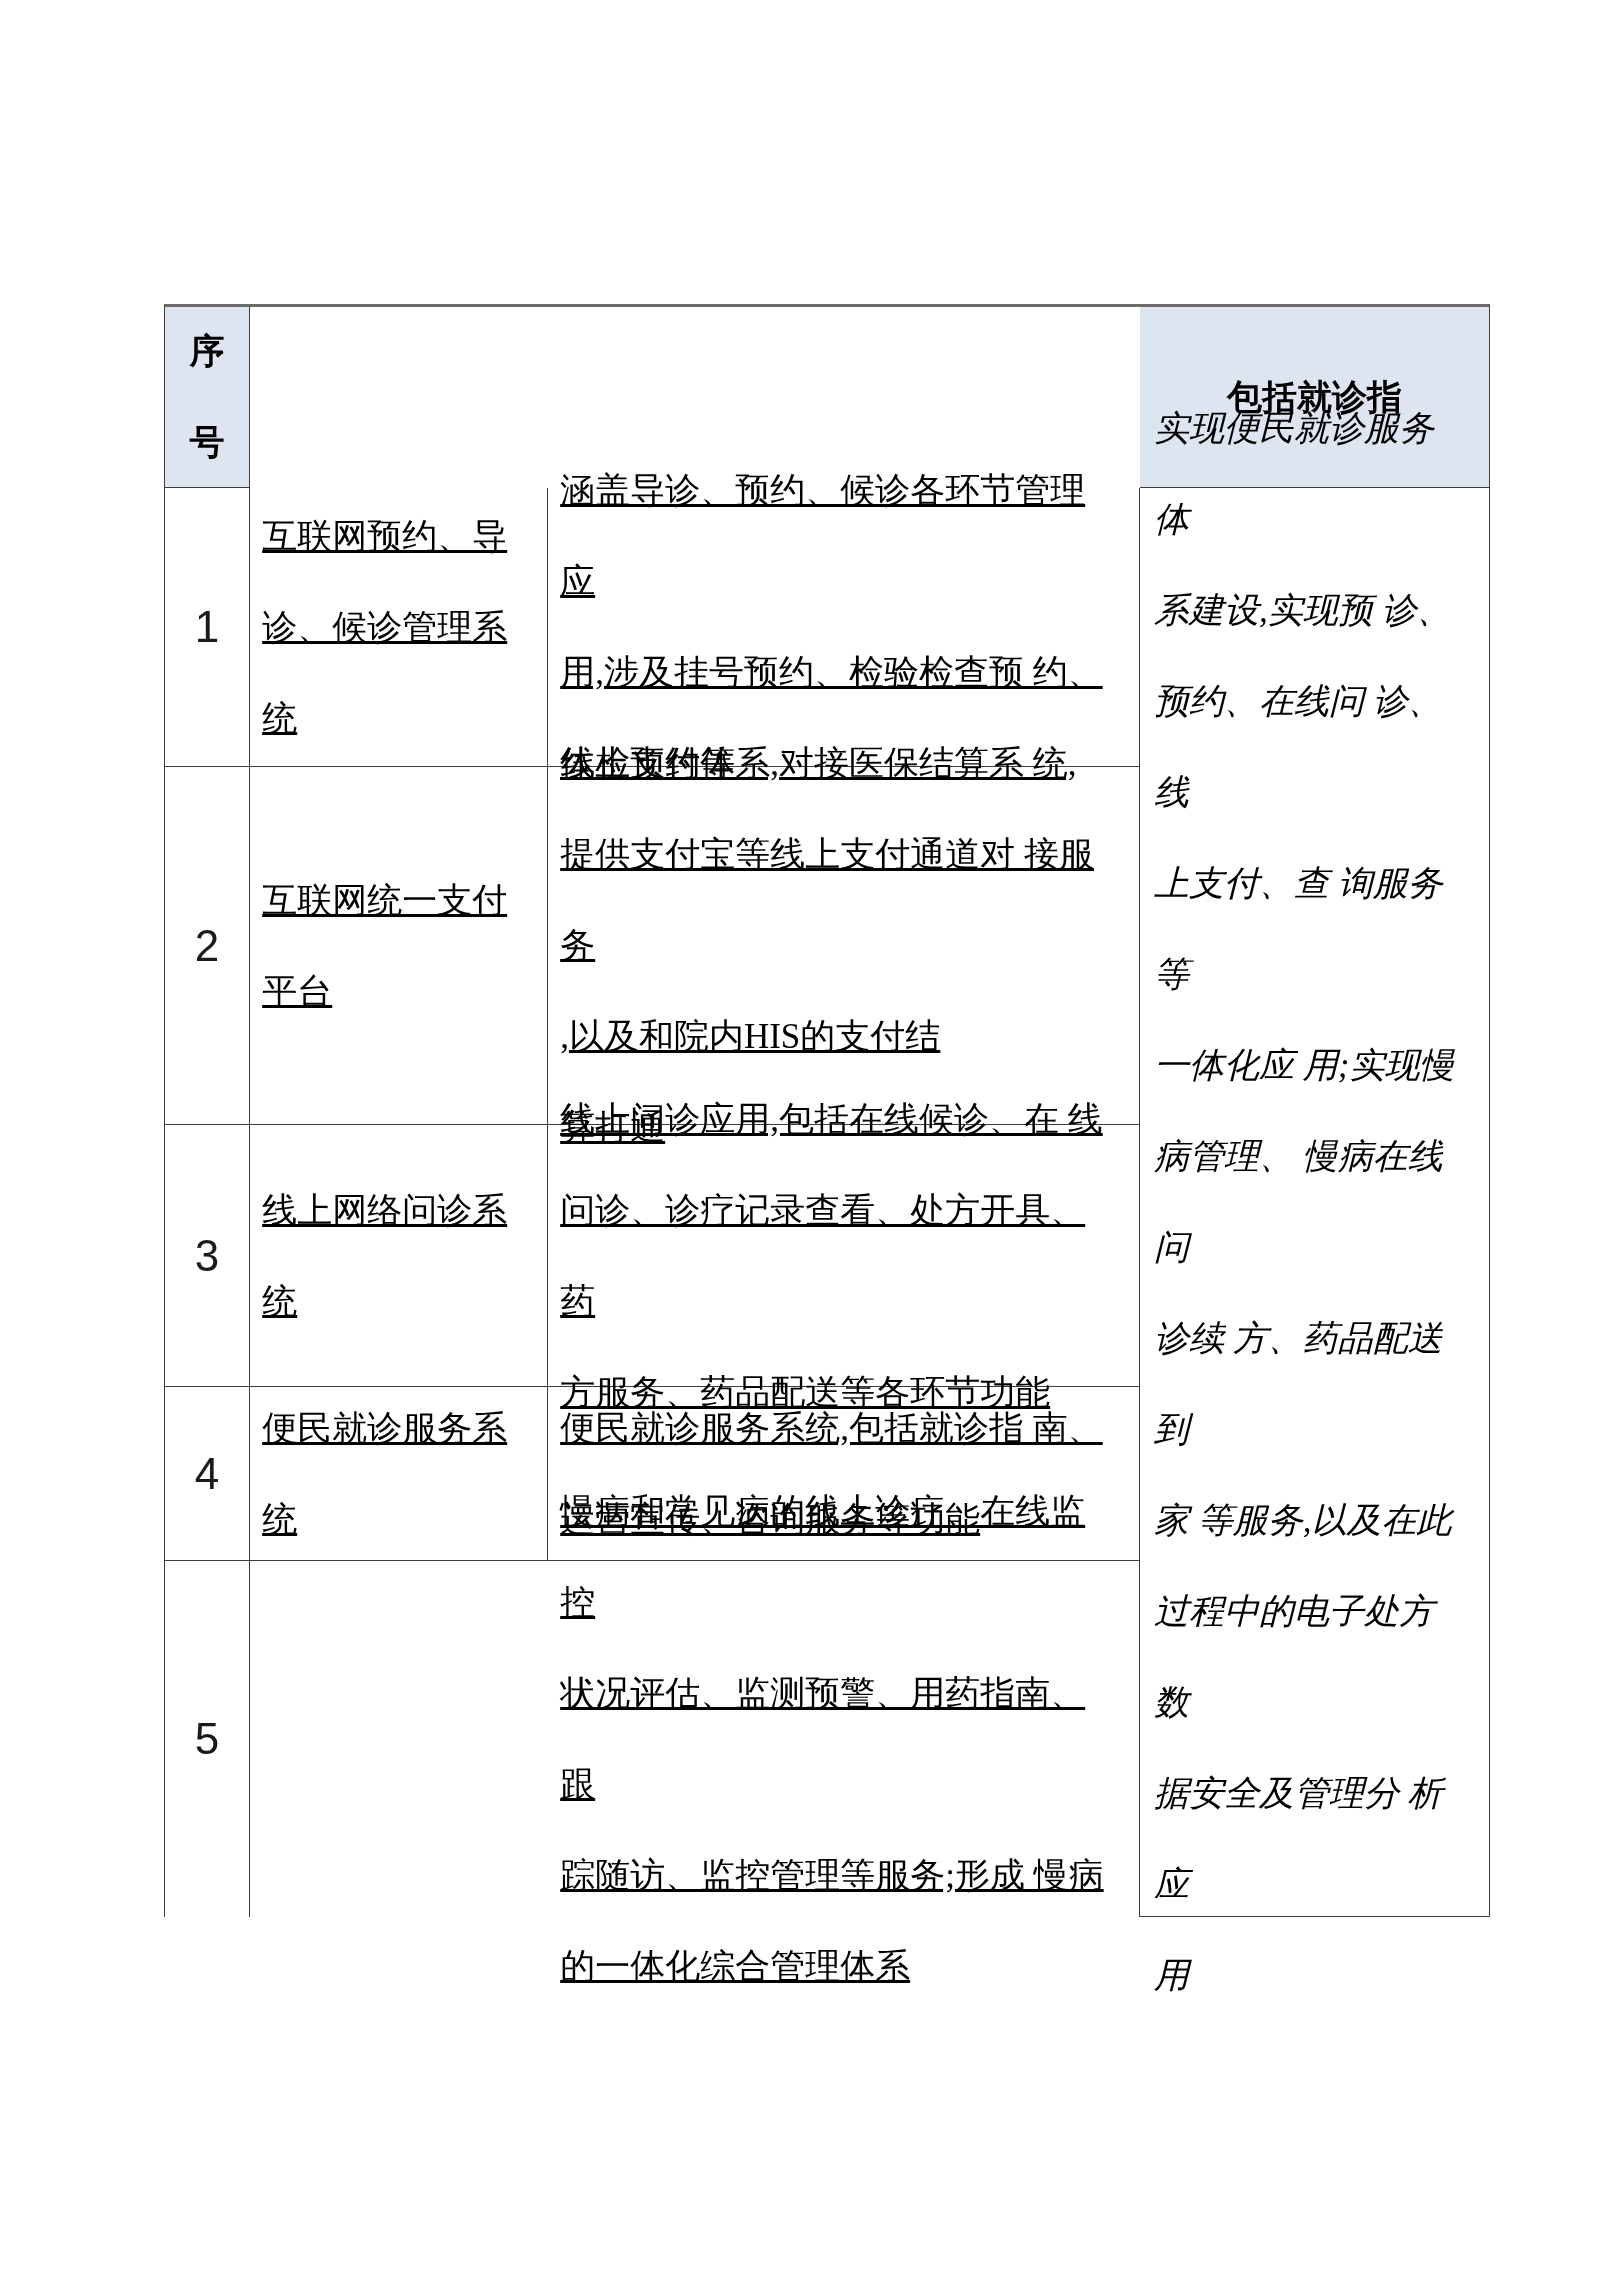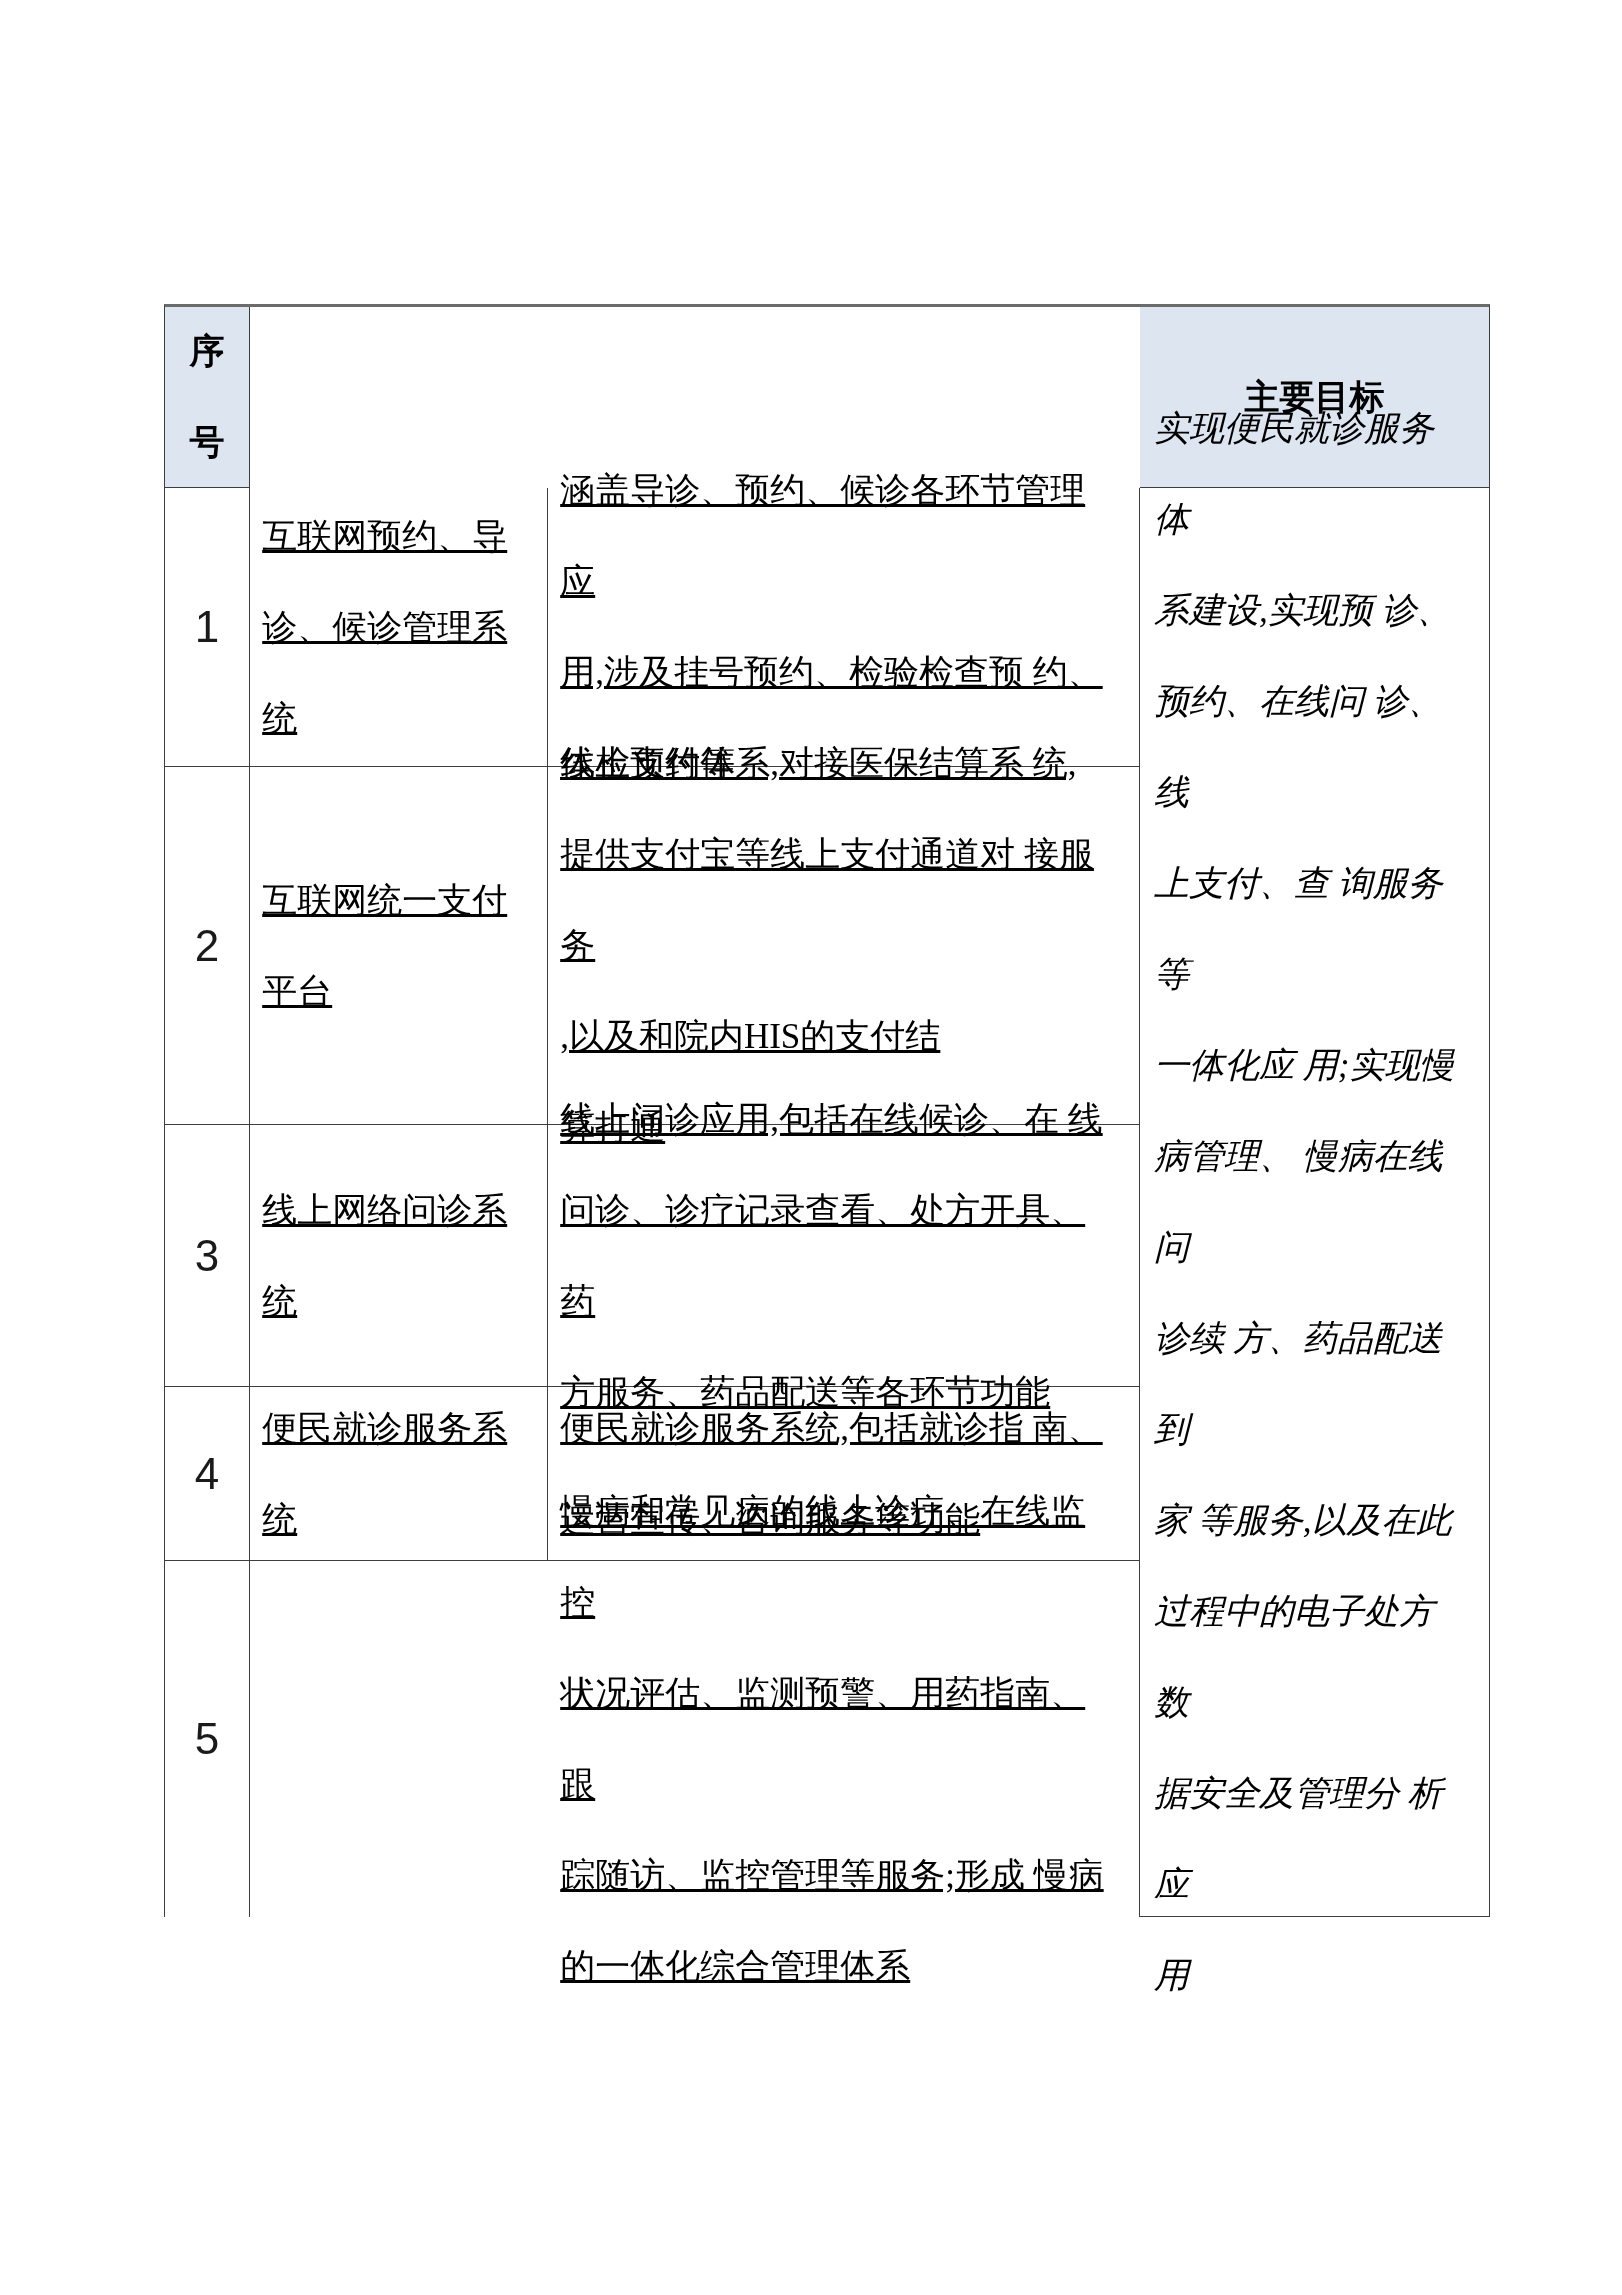--- a/index.html
+++ b/index.html
@@ -70,21 +70,21 @@
   }
 </style>
 </head>
 <body>
 
 <div class="page">
   <div class="doc-table">
 
     <div class="cell th b-r b-b" style="grid-row:1;grid-column:1">序
 号</div>
-    <div class="cell th b-b" style="grid-row:1;grid-column:4">主要目标</div>
+    <div class="cell th b-b" style="grid-row:1;grid-column:4">包括就诊指</div>
 
     <div class="cell num b-r b-b" style="grid-row:2;grid-column:1">1</div>
     <div class="cell txt b-r b-b" style="grid-row:2;grid-column:2">互联网预约、导
 诊、候诊管理系
 统</div>
     <div class="cell txt b-r b-b" style="grid-row:2;grid-column:3">涵盖导诊、预约、候诊各环节管理 应
 用,涉及挂号预约、检验检查预 约、
 体检预约等</div>
 
     <div class="cell goal b-b" style="grid-row:2/7;grid-column:4">实现便民就诊服务 体

